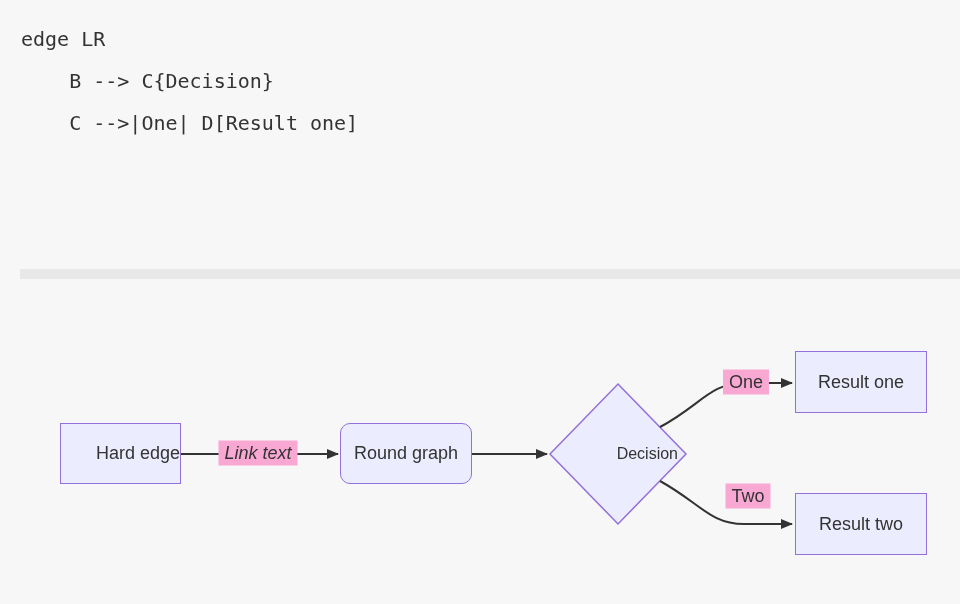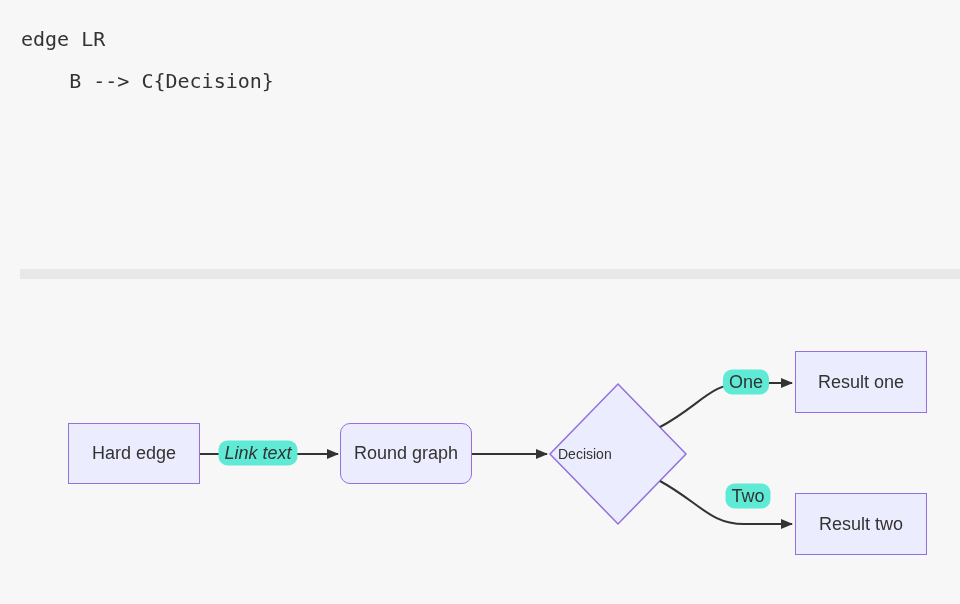--- a/index.html
+++ b/index.html
@@ -51,58 +51,57 @@
     position: absolute;
     z-index: 2;
     display: flex;
     align-items: center;
     justify-content: center;
     background: #ECECFF;
     border: 1.5px solid #9370DB;
     color: #333333;
     font-size: 18px;
   }
-  .node.rect-a    { left: 68px;  top: 423px; width: 132px; height: 61px; }
+  .node.rect-a    { left: 60px;  top: 423px; width: 121px; height: 61px; justify-content: flex-end; }
   .node.round-b   { left: 340px; top: 423px; width: 132px; height: 61px; border-radius: 10px; }
   .node.rect-d    { left: 795px; top: 351px; width: 132px; height: 62px; }
   .node.rect-e    { left: 795px; top: 493px; width: 132px; height: 62px; }
   .diamond-label {
     position: absolute;
     z-index: 2;
     left: 558px;
     top: 440px;
     width: 120px;
     height: 28px;
     display: flex;
     align-items: center;
-    justify-content: flex-start;
+    justify-content: flex-end;
     color: #333333;
-    font-size: 14px;
+    font-size: 16px;
   }
   .edge-label {
     position: absolute;
     z-index: 2;
     transform: translate(-50%, -50%);
-    background: #5eead4;
+    background: #f9a8d4;
     color: #333333;
     font-size: 18px;
     padding: 2px 6px;
     white-space: nowrap;
-    border-radius: 9px;
   }
   .edge-label.link-text { left: 258px; top: 453px; font-style: italic; }
   .edge-label.one       { left: 746px; top: 382px; }
   .edge-label.two       { left: 748px; top: 496px; }
 </style>
 </head>
 <body>
 
 <div class="stage">
 
-  <pre class="code-block"><div>edge LR</div><div>    B --&gt; C{Decision}</div></pre>
+  <pre class="code-block"><div>edge LR</div><div>    B --&gt; C{Decision}</div><div>    C --&gt;|One| D[Result one]</div></pre>
 
   <div class="divider"></div>
 
   <svg class="edge-svg" viewBox="0 0 960 604" xmlns="http://www.w3.org/2000/svg">
     <defs>
       <marker id="arrowhead" markerUnits="userSpaceOnUse" markerWidth="12" markerHeight="10" refX="11" refY="5" orient="auto">
         <path d="M0,0 L12,5 L0,10 Z" fill="#333333"></path>
       </marker>
     </defs>
 

